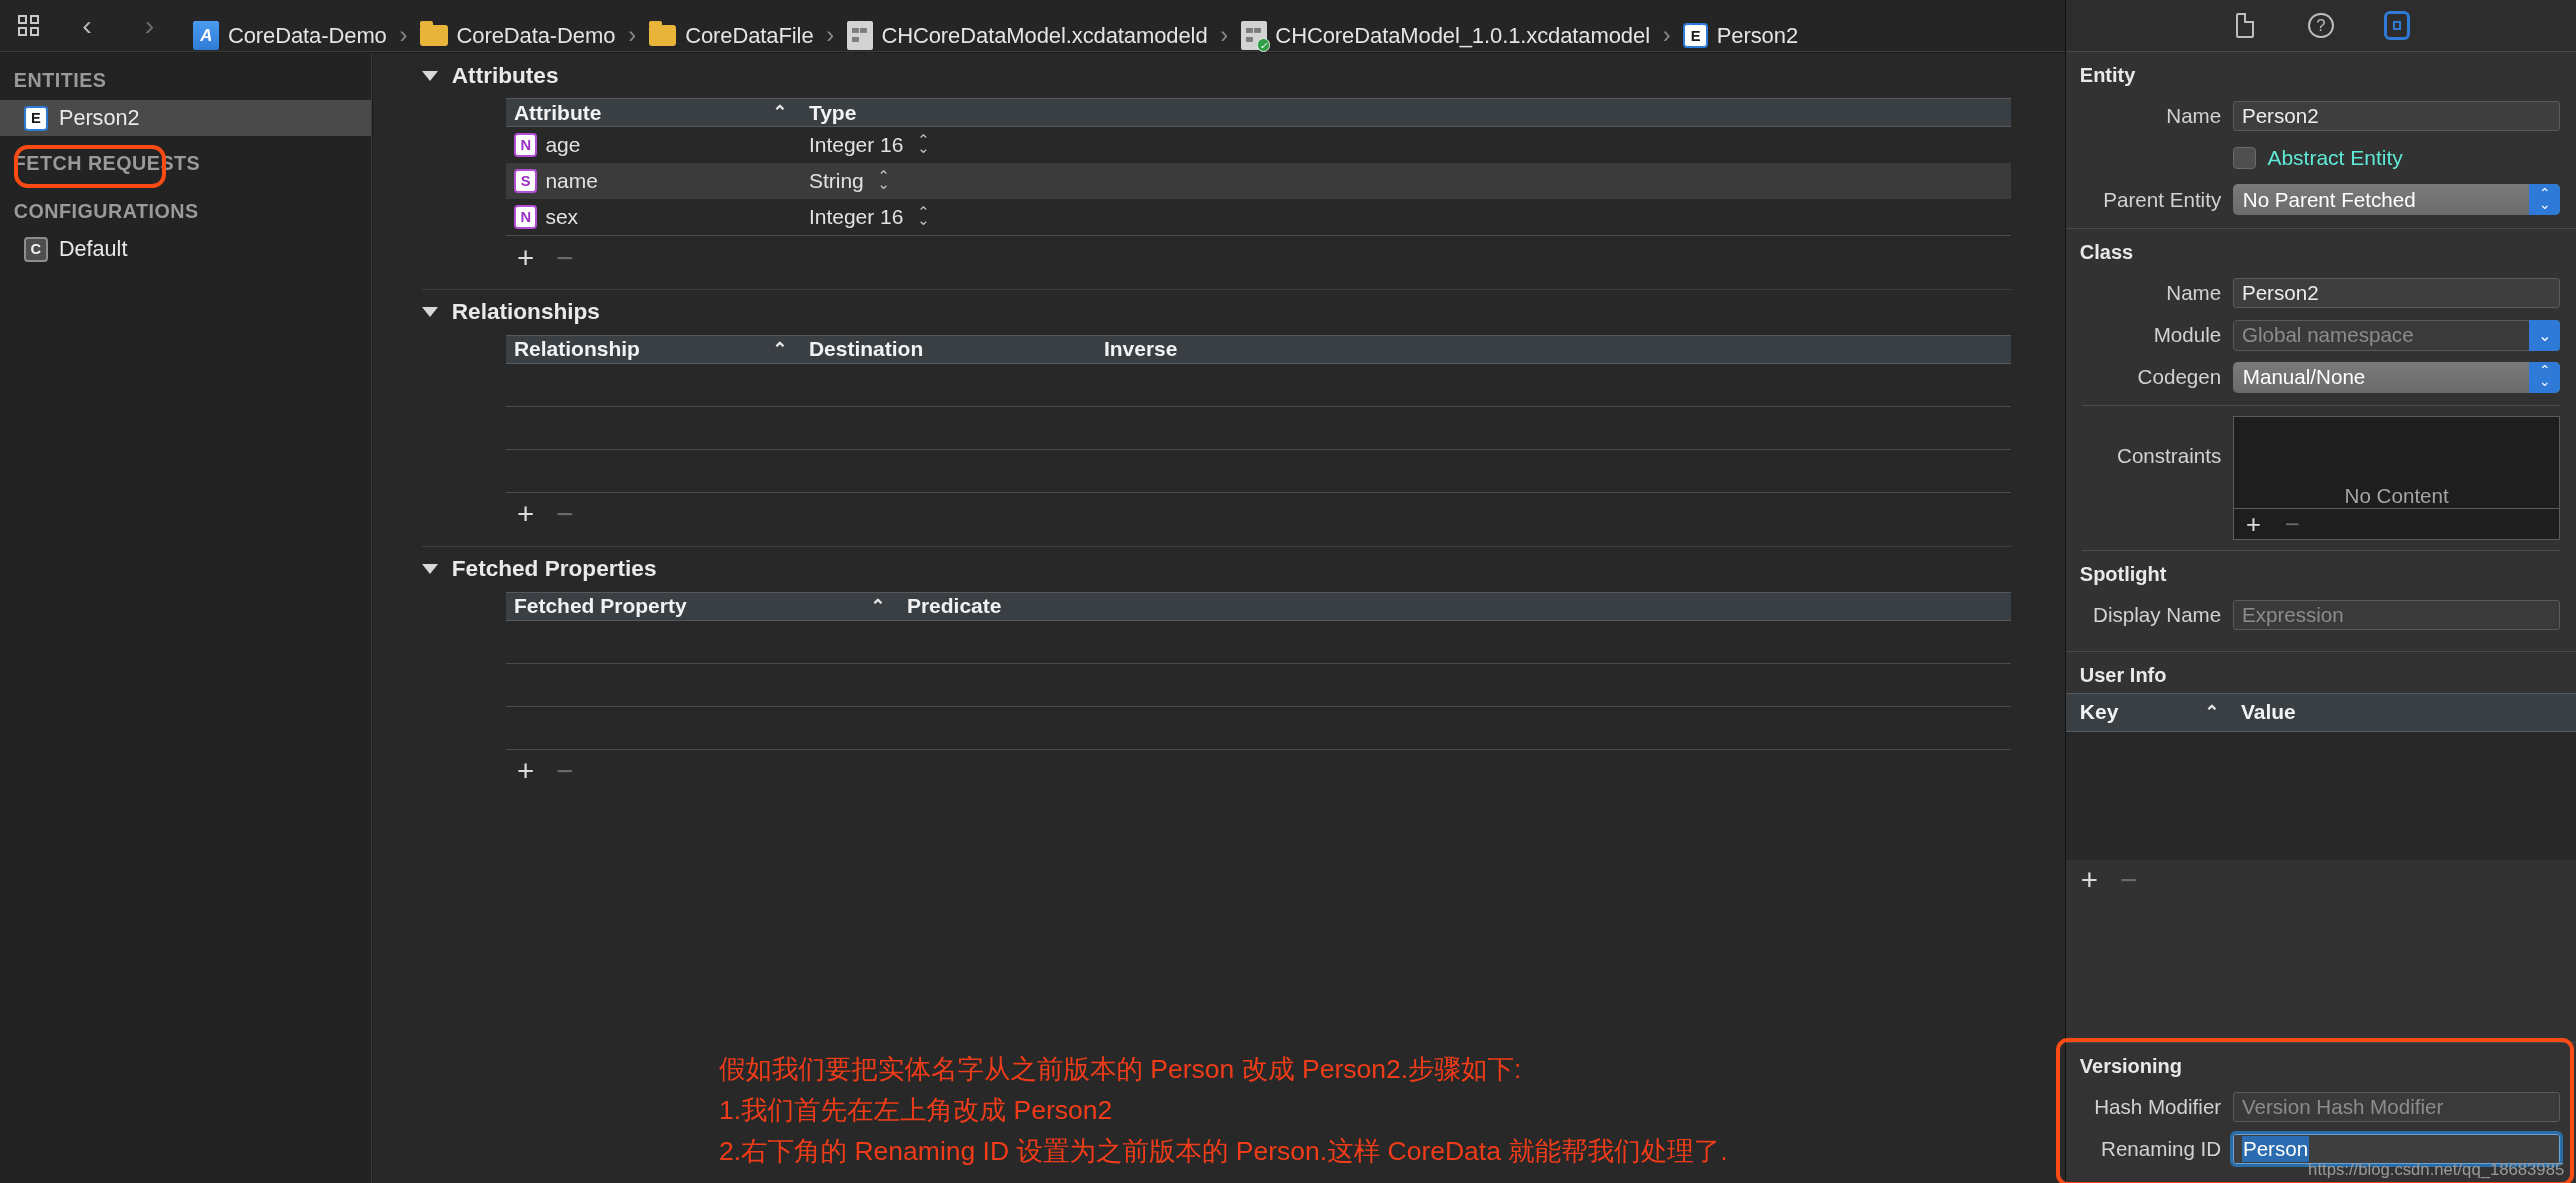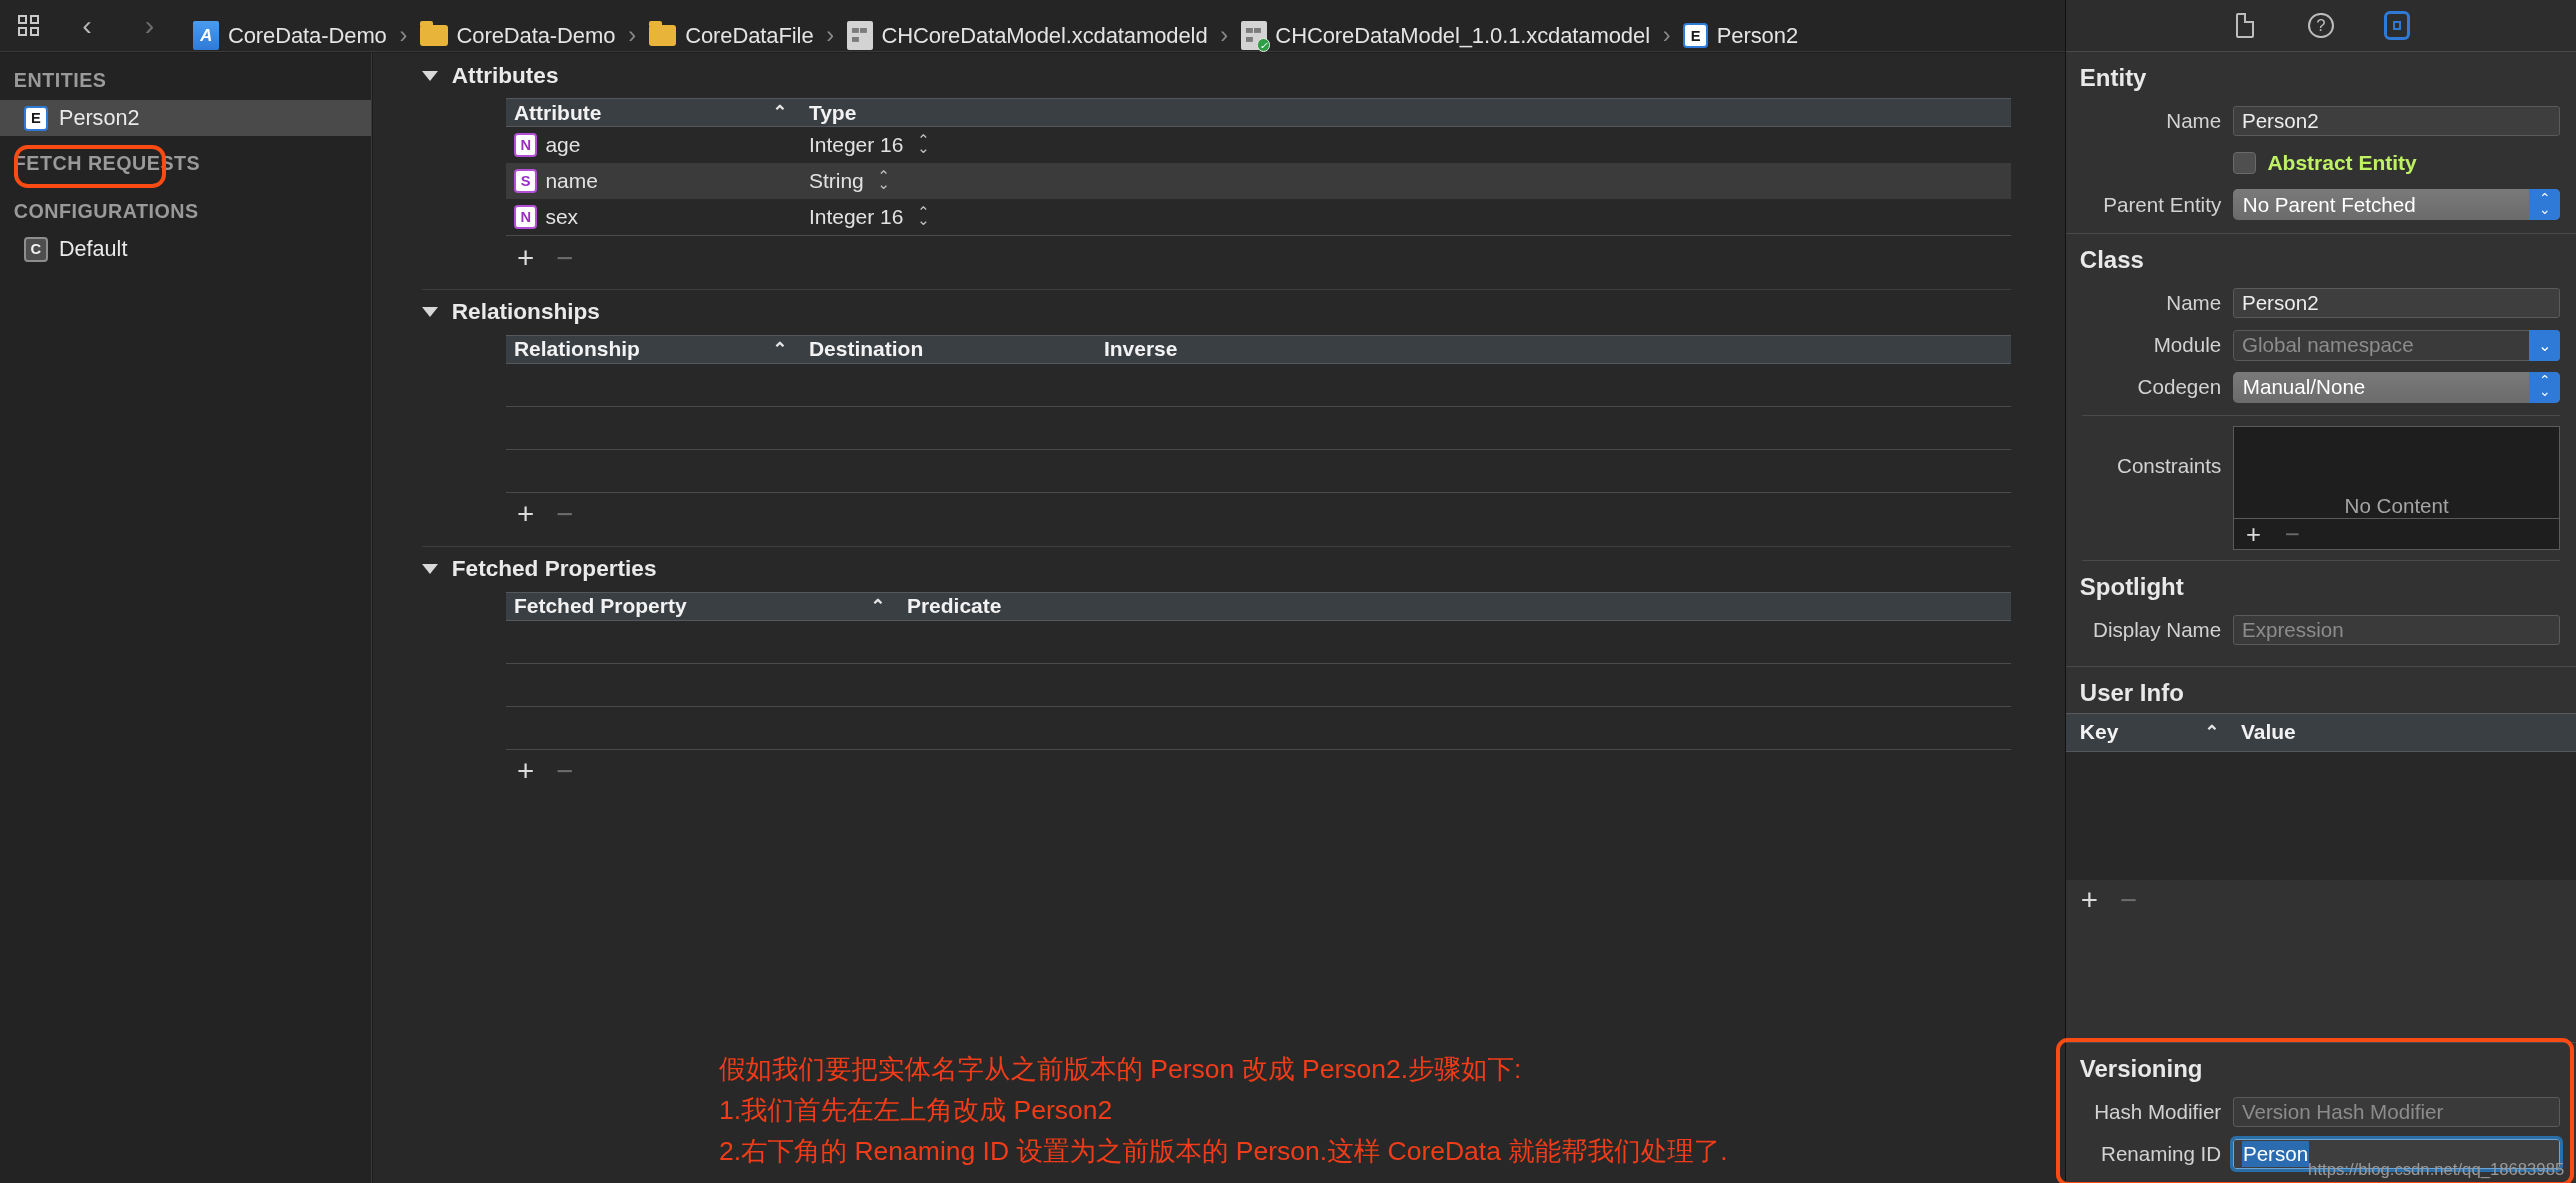--- a/index.html
+++ b/index.html
@@ -122,39 +122,39 @@
   .itab{ width:33px;height:33px; display:flex;align-items:center;justify-content:center; }
   .doc-ic{ width:18.7px;height:24.6px;border:2px solid #bdbdbd;border-radius:2px; position:relative;}
   .doc-ic:after{ content:""; position:absolute; right:-2px; top:-2px; width:7.9px;height:7.9px;
      background:#2d2d2d; border-left:2px solid #bdbdbd; border-bottom:2px solid #bdbdbd;}
   .help-ic{ width:25.6px;height:25.6px;border:2px solid #bdbdbd;border-radius:50%;
      display:flex;align-items:center;justify-content:center;font-size:16.7px;color:#bdbdbd;}
   .cd-ic{ width:26.5px;height:28.5px;border:3.4px solid #2f7ad6;border-radius:5.9px;
      display:flex;align-items:center;justify-content:center;}
   .cd-ic i{ width:8.8px;height:8.8px;border:2.5px solid #2f7ad6; display:block;}
 
-  .grp-title{ font-size:24px; font-weight:bold; color:#e9e9e9; padding:11.8px 0 5.9px 13.8px; }
+  .grp-title{ font-size:20px; font-weight:bold; color:#e9e9e9; padding:11.8px 0 5.9px 13.8px; }
   .grp-sep{ height:1px; background:#4a4a4a; }
   .frow{ display:flex; align-items:center; height:37px; padding-right:15.7px; margin-top:4.9px; }
   .flabel{ width:167px; text-align:right; font-size:20.6px; color:#d2d2d2; padding-right:11.8px; flex:none;}
   .ftext{ flex:1; height:30.5px; background:#3e3e3e; border:1px solid #5a5a5a; border-radius:2.9px;
      display:flex; align-items:center; padding-left:7.9px; font-size:20.6px; color:#ededed;}
   .ftext.ph{ color:#8c8c8c; background:#3a3a3a;}
   .fselect{ flex:1; height:31px; background:linear-gradient(#7a7a7a,#6b6b6b); border-radius:4.9px;
      display:flex; align-items:center; padding-left:9.8px; font-size:20.6px; color:#fff; position:relative;}
   .fselect .arrbox{ position:absolute; right:0; top:0; bottom:0; width:31px; background:#2f7ad6;
      border-radius:0 4.9px 4.9px 0; display:flex; flex-direction:column; align-items:center;
      justify-content:center; color:#fff; font-size:13.8px; line-height:10.8px;}
   .fcombo{ flex:1; height:31px; background:#3a3a3a; border:1px solid #5a5a5a; border-radius:3.9px;
      display:flex; align-items:center; padding-left:7.9px; font-size:20.6px; color:#8c8c8c; position:relative;}
   .fcombo .arrbox{ position:absolute; right:-1px; top:-1px; bottom:-1px; width:31px; background:#2f7ad6;
      border-radius:0 3.9px 3.9px 0; display:flex; align-items:center; justify-content:center;
      color:#fff; font-size:15.7px;}
   .chk{ width:22.6px;height:22.6px;background:#4f4f4f;border:1px solid #6a6a6a;border-radius:3.9px; flex:none;}
-  .chklbl{ font-size:21px; color:#bef264; margin-left:11.8px;font-weight:bold;}
+  .chklbl{ font-size:21px; color:#5eead4; margin-left:11.8px;}
   .consbox{ flex:1; height:93px; background:#1e1e1e; border:1px solid #5a5a5a;
      display:flex; align-items:flex-end; justify-content:center; font-size:20.6px; color:#a5a5a5;}
   .consfoot{ margin-left:167px; margin-right:15.7px; height:31px; background:#1e1e1e;
      border:1px solid #5a5a5a; border-top:none; display:flex; align-items:center; }
   .consfoot .plus{ font-size:25.6px; }
   .consfoot .minus{ font-size:25.6px; }
 
   .ui-head{ display:flex; align-items:center; height:39px; background:#3a3f44;
      border-top:1px solid #55595e; border-bottom:1px solid #55595e; }
   .ui-head .th{ font-size:21px; }

